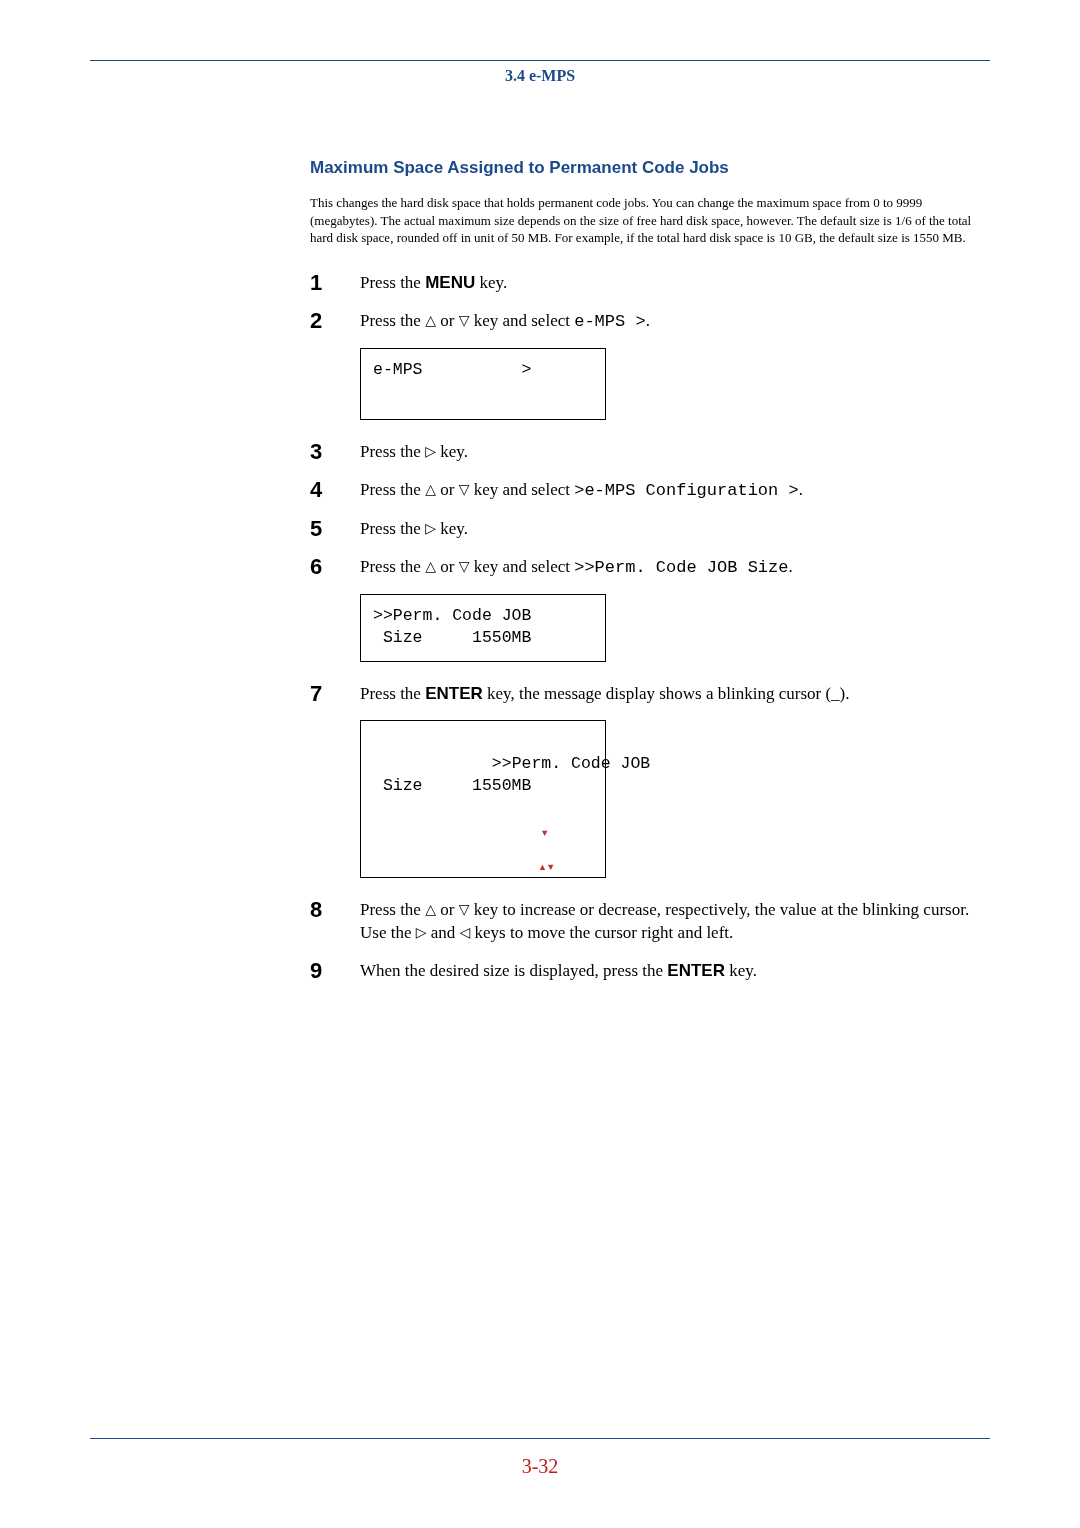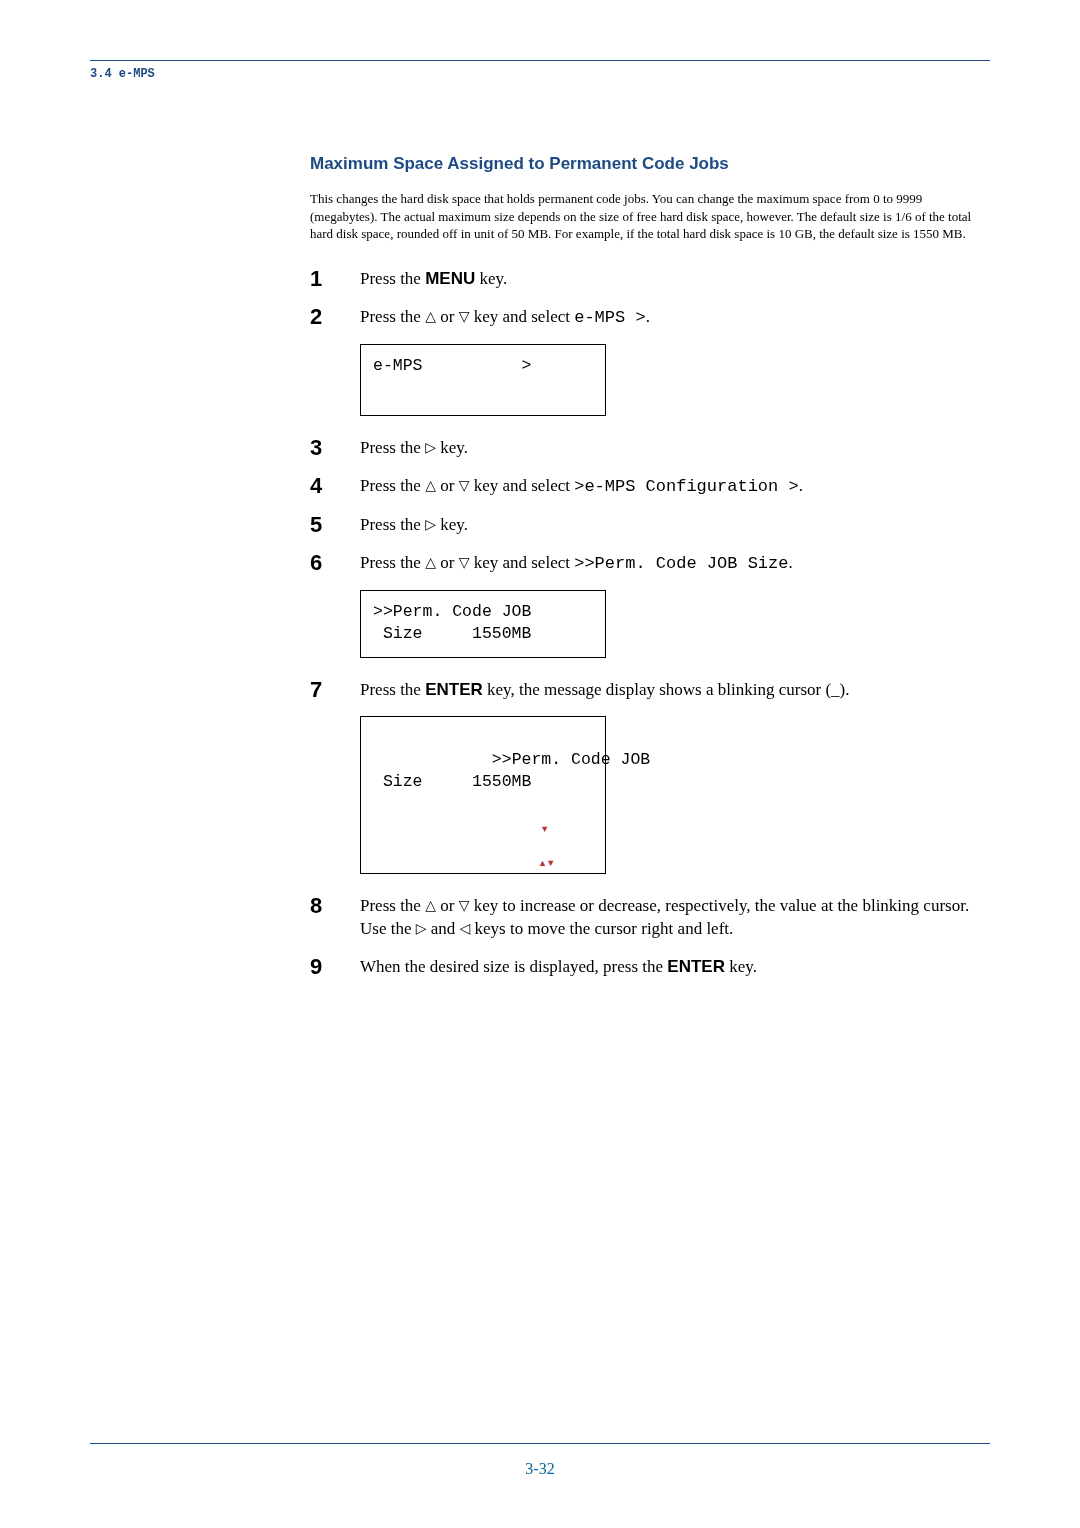--- a/index.html
+++ b/index.html
@@ -18,23 +18,24 @@
     box-sizing: border-box;
     height: 100%;
     position: relative;
   }
   .top-rule {
     border-top: 1px solid #1b4a8a;
     margin-bottom: 6px;
   }
   .section-header {
     color: #1b4a8a;
-    font-family: Liberation Mono, monospace;
-    font-weight: bold;
-    font-size: 12px;
+    font-family: Liberation Serif, serif;
+    font-weight: bold;
+    font-size: 16px;
+    text-align: center;
   }
   .content {
     margin-left: 220px;
     margin-right: 10px;
     margin-top: 73px;
   }
   .sub-heading {
     color: #1b4a8a;
     font-family: Arial, Helvetica, sans-serif;
     font-weight: bold;
@@ -116,23 +117,23 @@
     bottom: 50px;
     left: 90px;
     right: 90px;
   }
   .footer-rule {
     border-top: 1px solid #1b4a8a;
     margin-bottom: 16px;
   }
   .page-num {
     text-align: center;
-    color: #0369a1;
+    color: #b91c1c;
     font-family: "Times New Roman", Times, serif;
-    font-size: 16px;
+    font-size: 20px;
   }
 </style>
 </head>
 <body>
 
 <div class="page">
 
   <div class="top-rule"></div>
   <div class="section-header">3.4 e-MPS</div>
 

